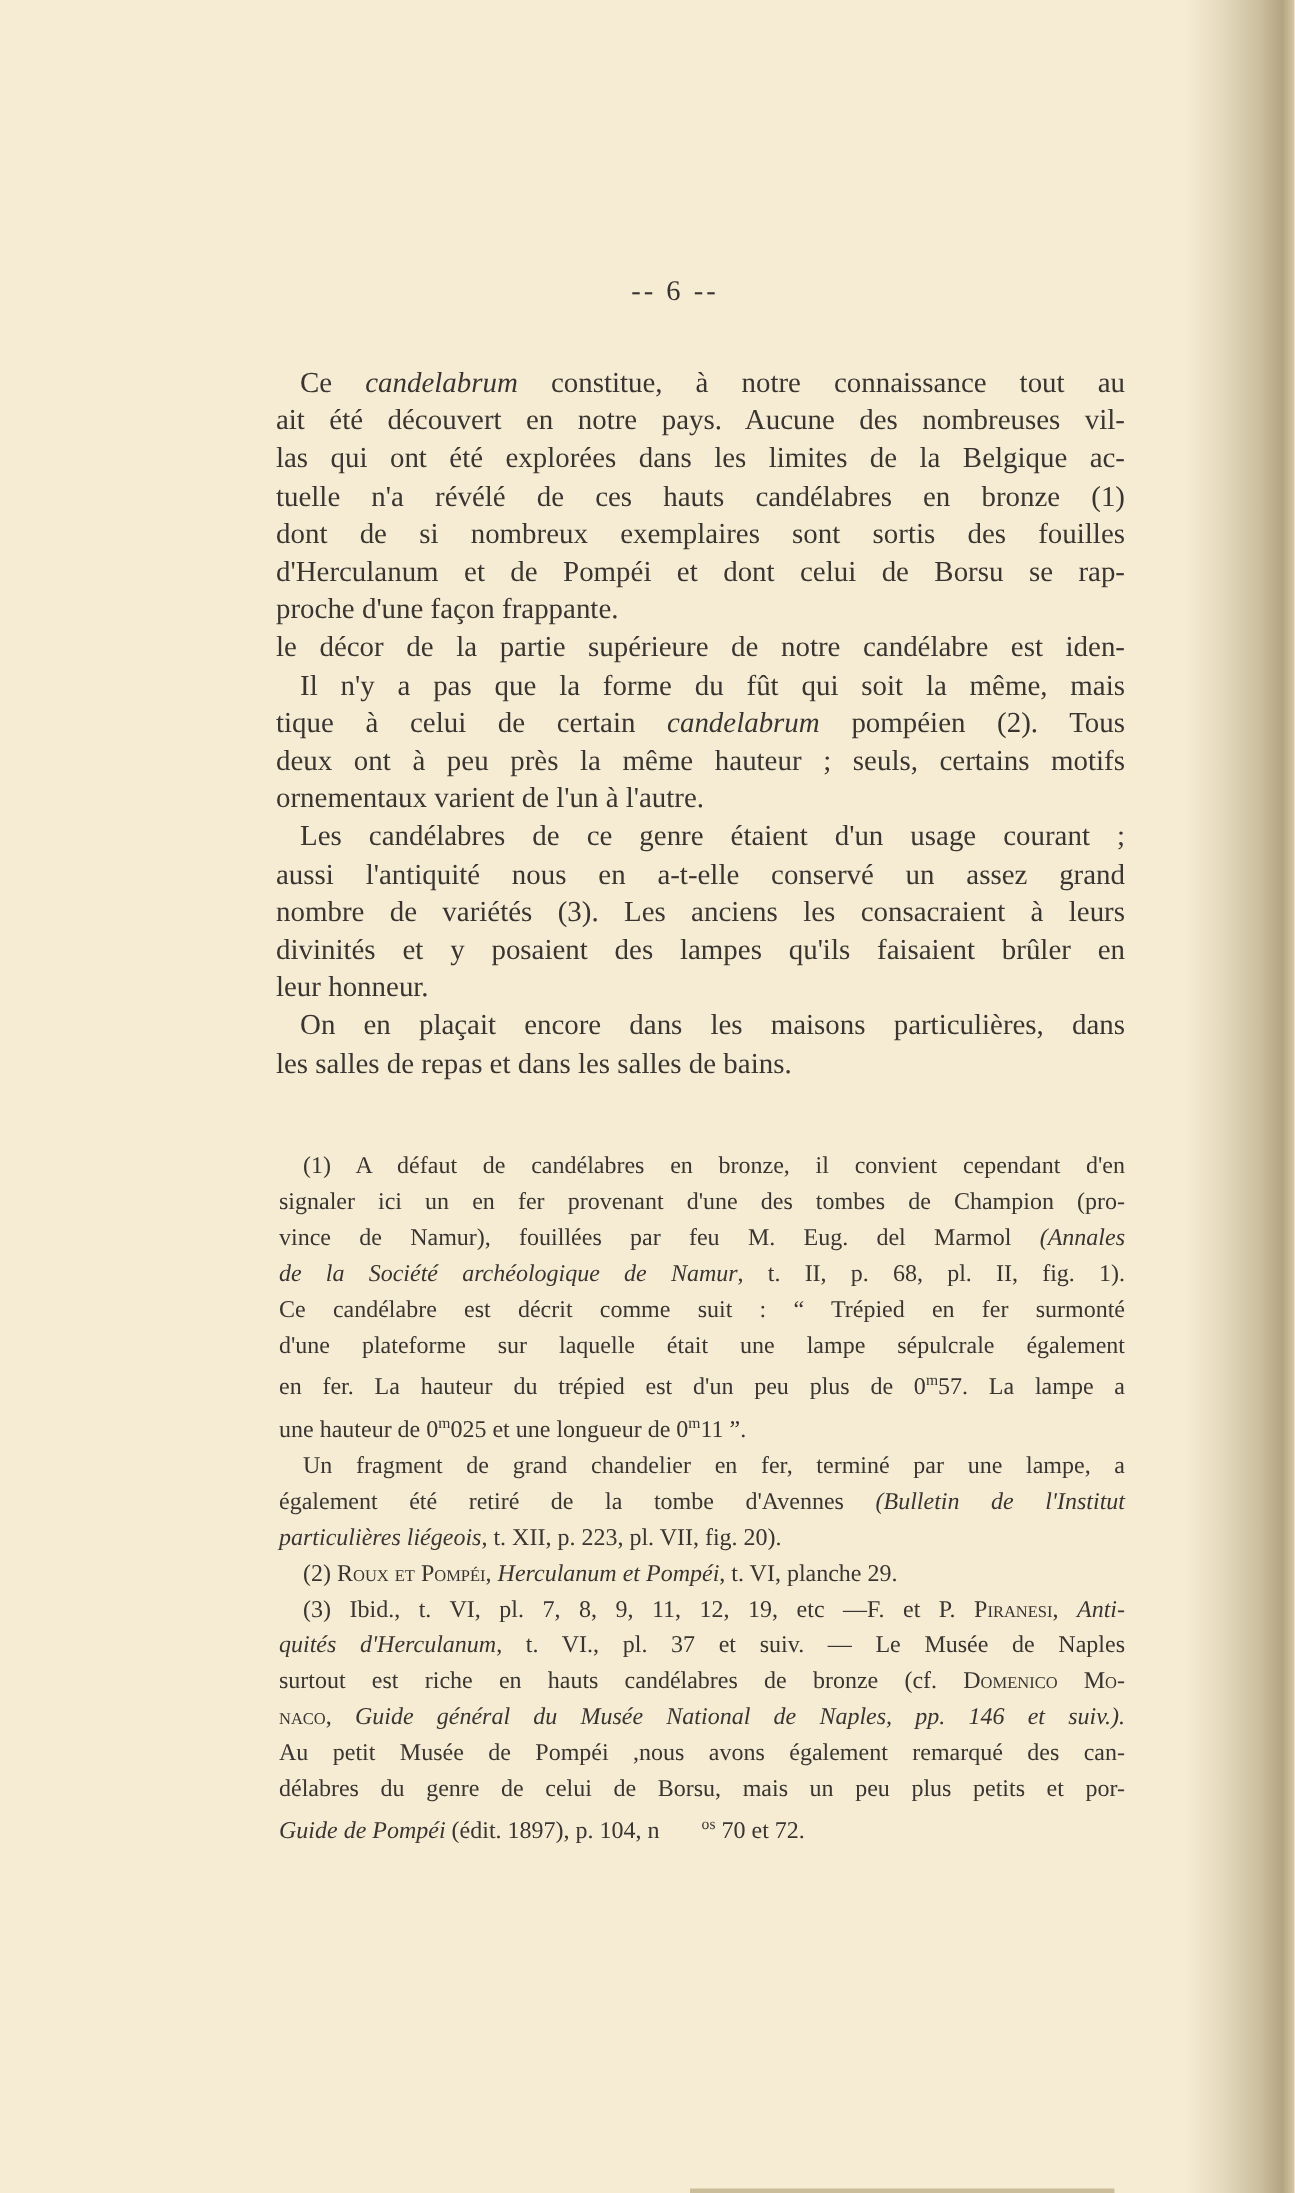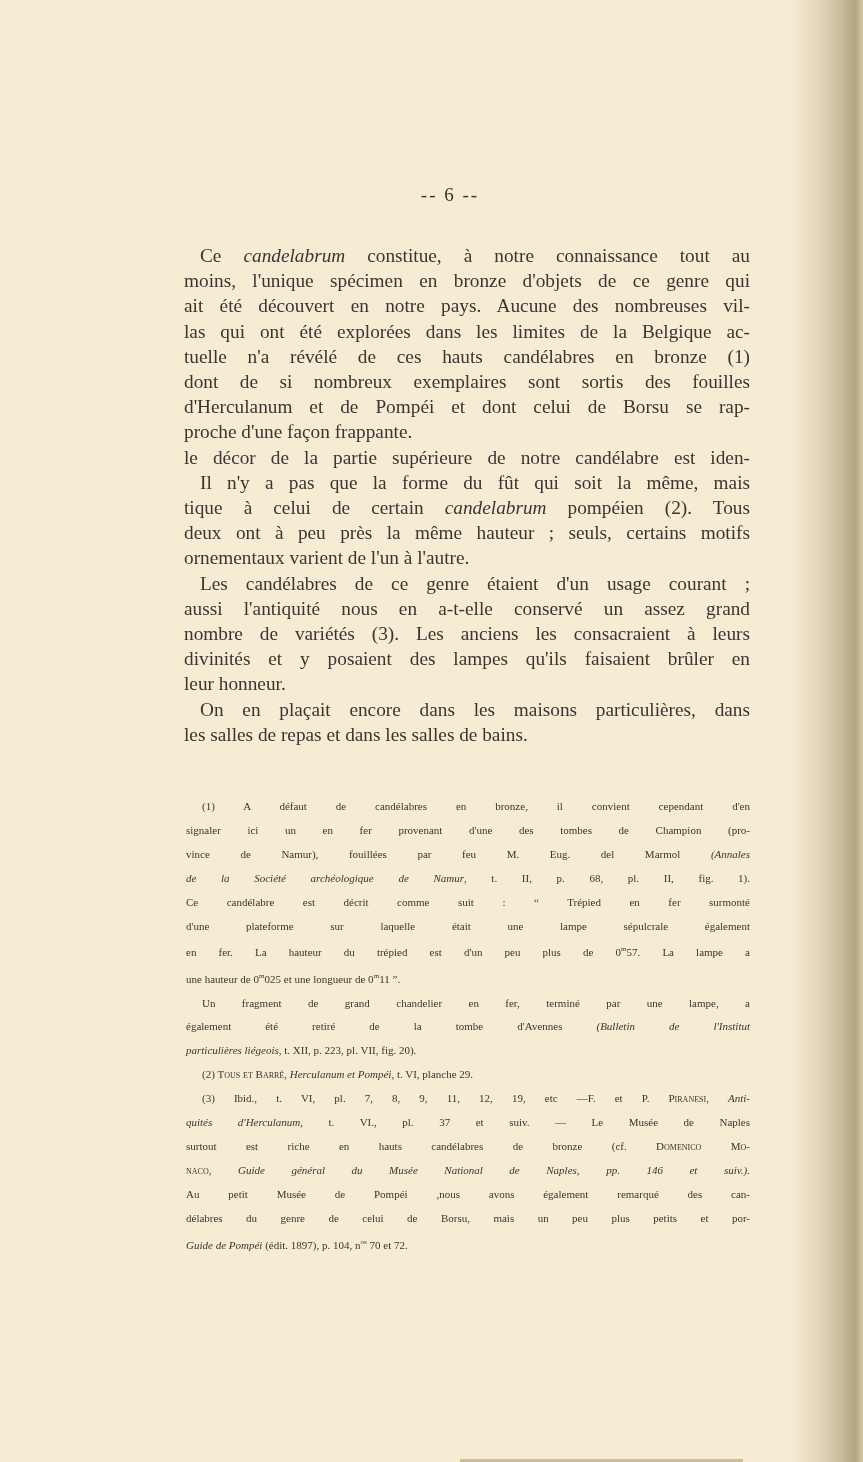--- a/index.html
+++ b/index.html
@@ -23,38 +23,37 @@
       position: absolute; left: 0; width: 900px; top: 184px;
       text-align: center; font-size: 19px; letter-spacing: 2px;
     }
     .body-text {
       position: absolute; left: 184px; top: 243px; width: 566px;
       font-size: 19.3px; line-height: 25.2px; text-align: justify;
     }
     .body-text .line { display: block; text-align: justify; text-align-last: justify; white-space: nowrap; }
     .body-text .line.last { text-align-last: left; }
     .footnotes {
-      position: absolute; left: 186px; top: 795px; width: 564px;
-      font-size: 11px; line-height: 23.9px;
+      position: absolute; left: 186px; top: 766px; width: 564px;
+      font-size: 16px; line-height: 23.9px;
     }
     .footnotes .line { display: block; text-align: justify; text-align-last: justify; white-space: nowrap; }
     .footnotes .line.last { text-align-last: left; }
     .indent { padding-left: 16px; }
     i { font-style: italic; }
     .sc { font-variant: small-caps; }
   </style>
 </head>
 <body>
 
 <div class="page">
   <div class="page-number">-- 6 --</div>
   <div class="body-text" id="body-text">
       <div>
         <span class="line indent">Ce <i>candelabrum</i> constitue, à notre connaissance tout au</span>
-        <span class="line">moins, l'unique spécimen en bronze d'objets de ce genre qui</span>
         <span class="line">ait été découvert en notre pays. Aucune des nombreuses vil-</span>
         <span class="line">las qui ont été explorées dans les limites de la Belgique ac-</span>
         <span class="line">tuelle n'a révélé de ces hauts candélabres en bronze (1)</span>
         <span class="line">dont de si nombreux exemplaires sont sortis des fouilles</span>
         <span class="line">d'Herculanum et de Pompéi et dont celui de Borsu se rap-</span>
         <span class="line last">proche d'une façon frappante.</span>
       </div>
       <div>
         <span class="line">le décor de la partie supérieure de notre candélabre est iden-</span>
         <span class="line indent">Il n'y a pas que la forme du fût qui soit la même, mais</span>
@@ -84,26 +83,26 @@
         <span class="line">d'une plateforme sur laquelle était une lampe sépulcrale également</span>
         <span class="line">en fer. La hauteur du trépied est d'un peu plus de 0<sup style="font-size: 0.65em;">m</sup>57. La lampe a</span>
         <span class="line last">une hauteur de 0<sup style="font-size: 0.65em;">m</sup>025 et une longueur de 0<sup style="font-size: 0.65em;">m</sup>11 ”.</span>
       </div>
       <div>
         <span class="line indent">Un fragment de grand chandelier en fer, terminé par une lampe, a</span>
         <span class="line">également été retiré de la tombe d'Avennes <i>(Bulletin de l'Institut</i></span>
         <span class="line last"><i>particulières liégeois</i>, t. XII, p. 223, pl. VII, fig. 20).</span>
       </div>
       <div>
-        <span class="line last indent">(2) <span class="sc">Tous et Barré</span>, <i>Herculanum et Pompéi</i>, t. VI, planche 29.</span>
+        <span class="line last indent">(2) <span class="sc">Roux et Pompéi</span>, <i>Herculanum et Pompéi</i>, t. VI, planche 29.</span>
       </div>
       <div>
         <span class="line indent">(3) Ibid., t. VI, pl. 7, 8, 9, 11, 12, 19, etc —F. et P. <span class="sc">Piranesi</span>, <i>Anti-</i></span>
         <span class="line"><i>quités d'Herculanum</i>, t. VI., pl. 37 et suiv. — Le Musée de Naples</span>
         <span class="line">surtout est riche en hauts candélabres de bronze (cf. <span class="sc">Domenico Mo-</span></span>
         <span class="line"><span class="sc">naco</span>, <i>Guide général du Musée National de Naples, pp. 146 et suiv.).</i></span>
         <span class="line">Au petit Musée de Pompéi ,nous avons également remarqué des can-</span>
         <span class="line">délabres du genre de celui de Borsu, mais un peu plus petits et por-</span>
-        <span class="line last"><i>Guide de Pompéi</i> (édit. 1897), p. 104, n<sup style="font-size: 0.65em;">os</sup> 70 et 72.</span>
+        <span class="line last"><i>Guide de Pompéi</i> (édit. 1897), p. 104, n<sup style="font-size: 0.65em; margin-left: 28px;">os</sup> 70 et 72.</span>
       </div>
     </div>
   <div class="bottom-edge"></div>
 </div>
 
 </body></html>

